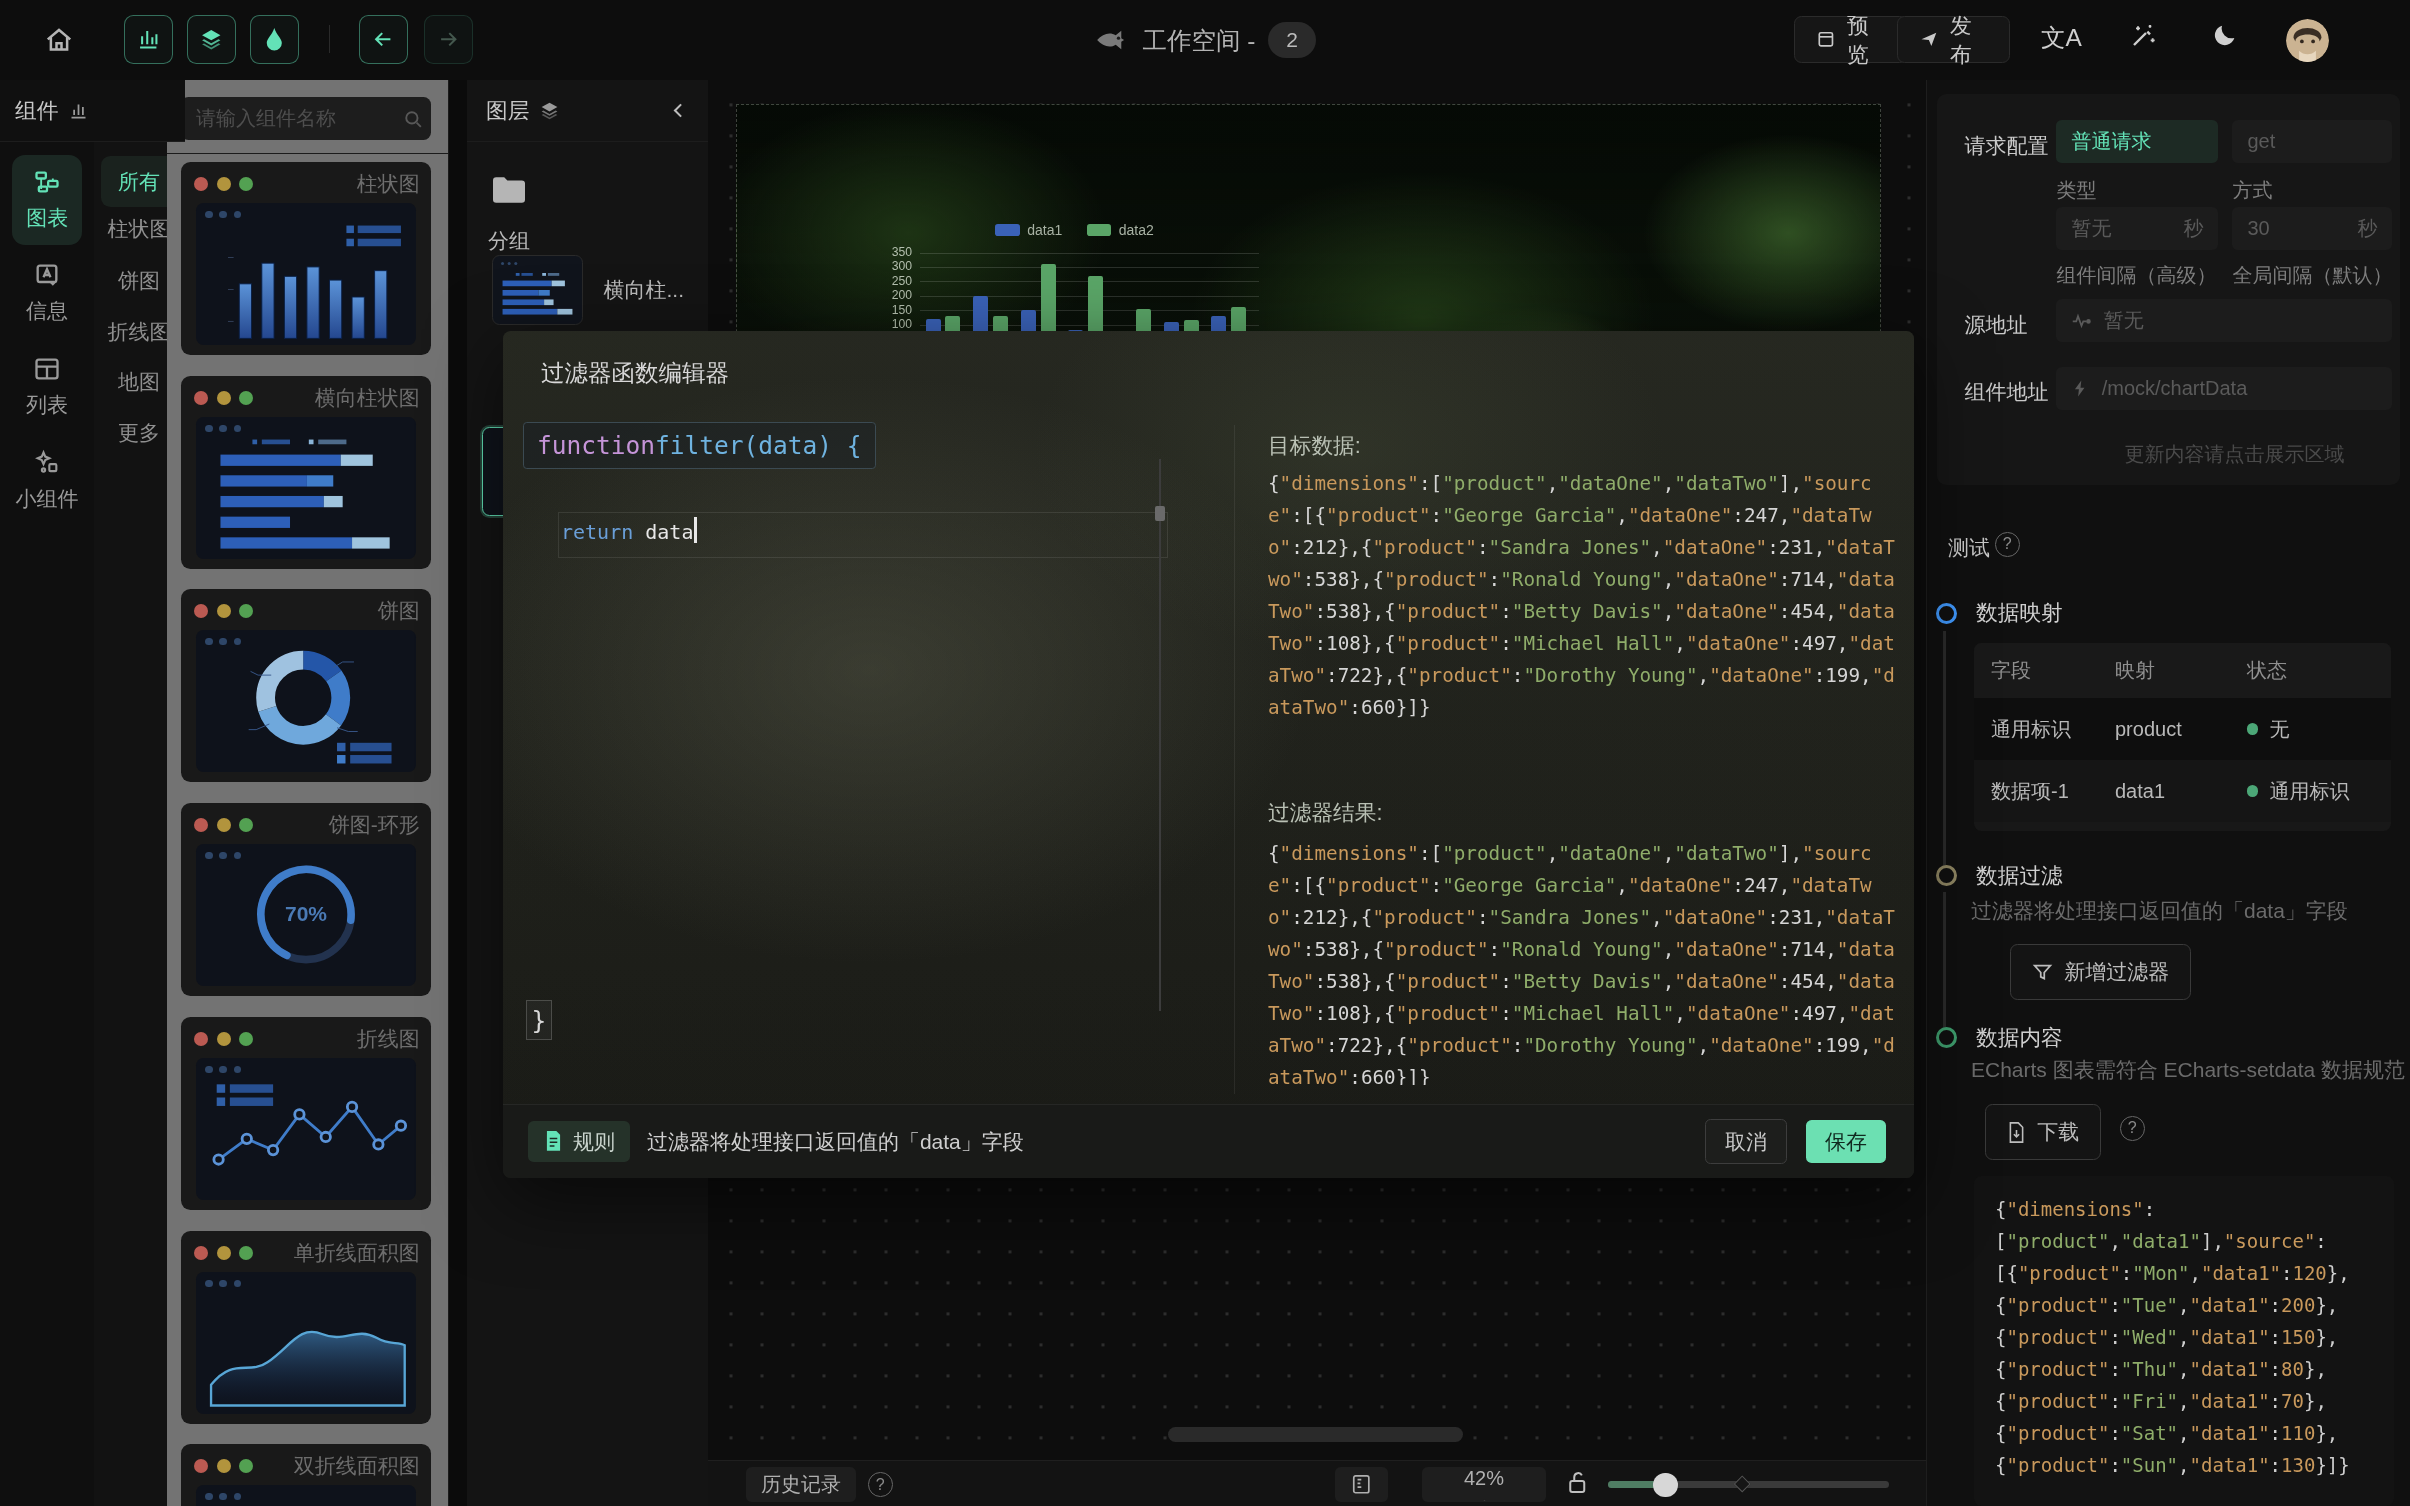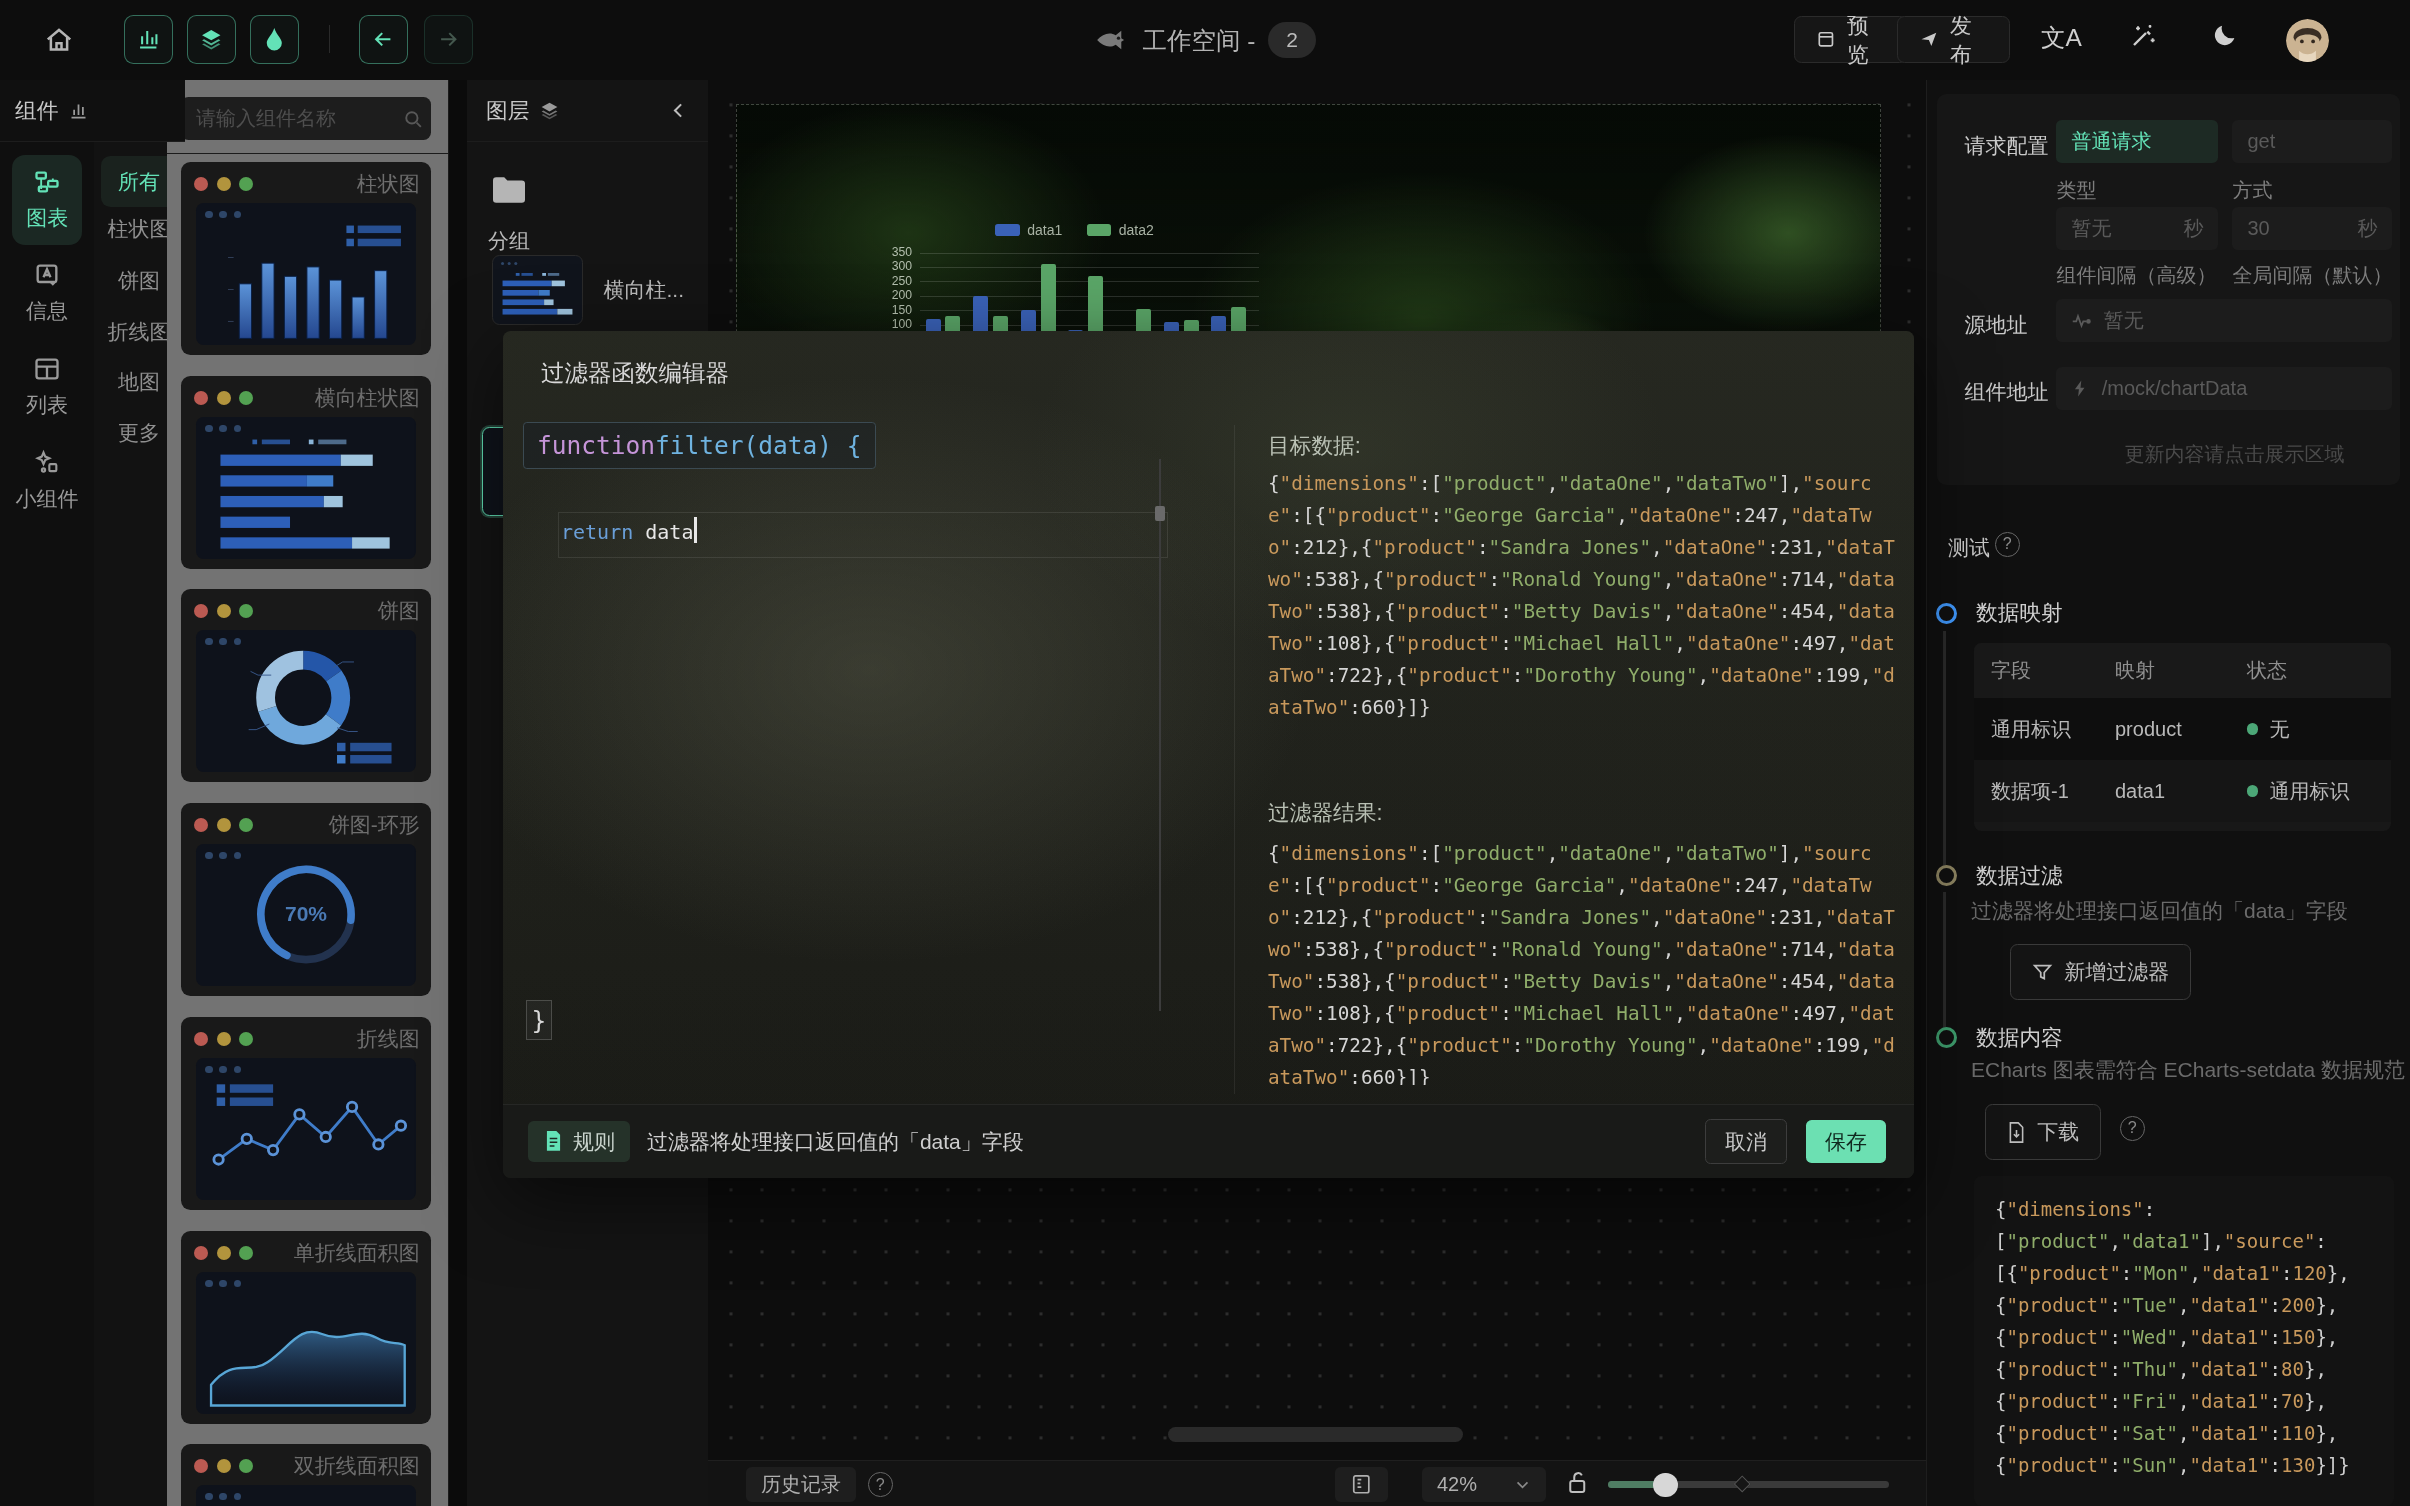--- a/index.html
+++ b/index.html
@@ -589,21 +589,21 @@
 
 <div id="cfooter">
   <div class="cf-btn" style="left:38px;">历史记录</div>
   <div class="help abs" style="left:160px;top:11.3px;">?</div>
   <div class="cf-btn" style="left:627px;width:53px;">
     <svg width="22.6" height="22.6" viewBox="0 0 24 24" fill="none" stroke="#b0b0b0" stroke-width="1.8">
         <rect x="4" y="3" width="16" height="18" rx="2"></rect>
         <path d="M8 7h4M8 11h3M8 15h4"></path>
       </svg>
   </div>
-  <div class="cf-btn" style="left:714px;width:124px;justify-content:space-between;">
+  <div class="cf-btn" style="left:714px;width:124px;justify-content:space-between;flex-direction:column;">
     <span>42%</span>
     <svg width="17" height="17" viewBox="0 0 24 24" fill="none" stroke="#8a8a8a" stroke-width="2.4">
         <path d="M5 9l7 7 7-7"></path>
       </svg>
   </div>
   <div class="abs" style="left:857px;top:9.4px;">
     <svg width="24.5" height="26" viewBox="0 0 24 26" fill="none" stroke="#c0c0c0" stroke-width="2">
         <rect x="5" y="11" width="14" height="11" rx="2"></rect>
         <path d="M9 11V7a4 4 0 0 1 7.6-1.6"></path>
       </svg>

